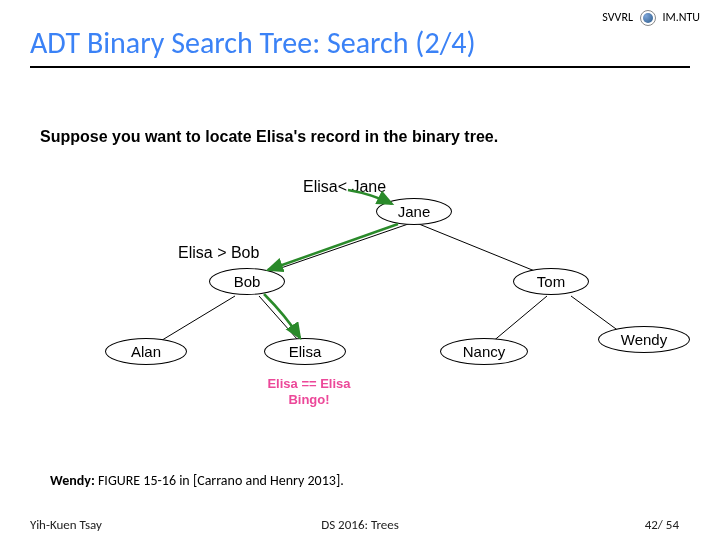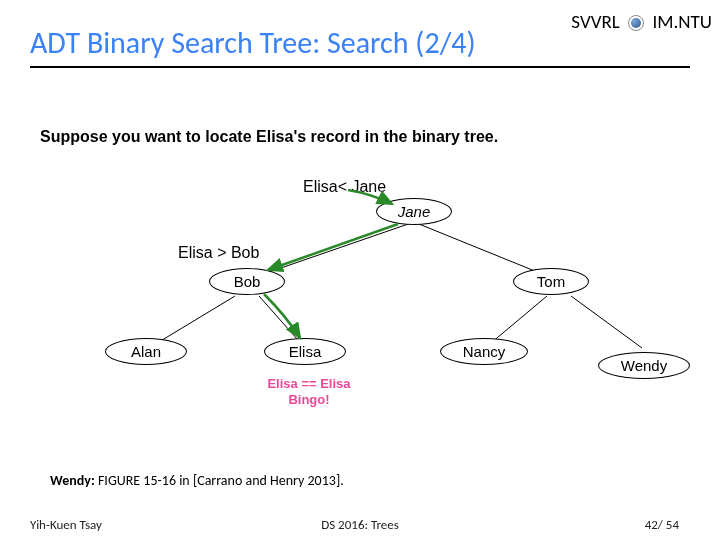--- a/index.html
+++ b/index.html
@@ -7,22 +7,22 @@
     width: 720px;
     height: 540px;
     background: #fff;
     font-family: Calibri, Arial, sans-serif;
     position: relative;
     overflow: hidden;
   }
   .header-line {
     position: absolute;
     top: 10px;
-    right: 8px;
-    font-size: 19px;
+    right: 20px;
+    font-size: 12px;
     color: #000;
   }
   .header-line .logo {
     display: inline-block;
     vertical-align: middle;
     width: 16px;
     height: 16px;
     border-radius: 50%;
     border: 1px solid #888;
     position: relative;
@@ -134,27 +134,27 @@
   <svg class="edges">
 
     <line x1="414" y1="52" x2="252" y2="108" stroke="#000" stroke-width="1"></line>
     <line x1="414" y1="52" x2="552" y2="108" stroke="#000" stroke-width="1"></line>
     <line x1="235" y1="126" x2="149" y2="178" stroke="#000" stroke-width="1"></line>
     <line x1="259" y1="126" x2="305" y2="178" stroke="#000" stroke-width="1"></line>
     <line x1="547" y1="126" x2="485" y2="178" stroke="#000" stroke-width="1"></line>
     <line x1="571" y1="126" x2="642" y2="178" stroke="#000" stroke-width="1"></line>
   </svg>
 
-  <div class="node" style="left:376px; top:28px; width:76px;font-style:italic;"><span>Jane</span></div>
+  <div class="node" style="left:376px; top:28px; width:76px;"><span>Jane</span></div>
   <div class="node" style="left:209px; top:98px; width:76px;"><span>Bob</span></div>
   <div class="node" style="left:513px; top:98px; width:76px;"><span>Tom</span></div>
   <div class="node" style="left:105px; top:168px; width:82px;"><span>Alan</span></div>
   <div class="node" style="left:264px; top:168px; width:82px;"><span>Elisa</span></div>
   <div class="node" style="left:440px; top:168px; width:88px;"><span>Nancy</span></div>
-  <div class="node" style="left:598px; top:182px; width:92px;"><span>Wendy</span></div>
+  <div class="node" style="left:598px; top:156px; width:92px;"><span>Wendy</span></div>
 
   <div class="ann" style="left:303px; top:8px;">Elisa&lt; Jane</div>
   <div class="ann" style="left:178px; top:74px;">Elisa &gt; Bob</div>
   <div class="ann ann-red" style="left:254px; top:206px; width:110px; white-space:pre-line;">Elisa == Elisa
 Bingo!</div>
 
   <svg class="arrows">
     <defs>
       <marker id="arrowhead" markerWidth="8" markerHeight="8" refX="6" refY="3" orient="auto">
         <path d="M0,0 L7,3 L0,6 Z" fill="#2a8a2a"></path>

